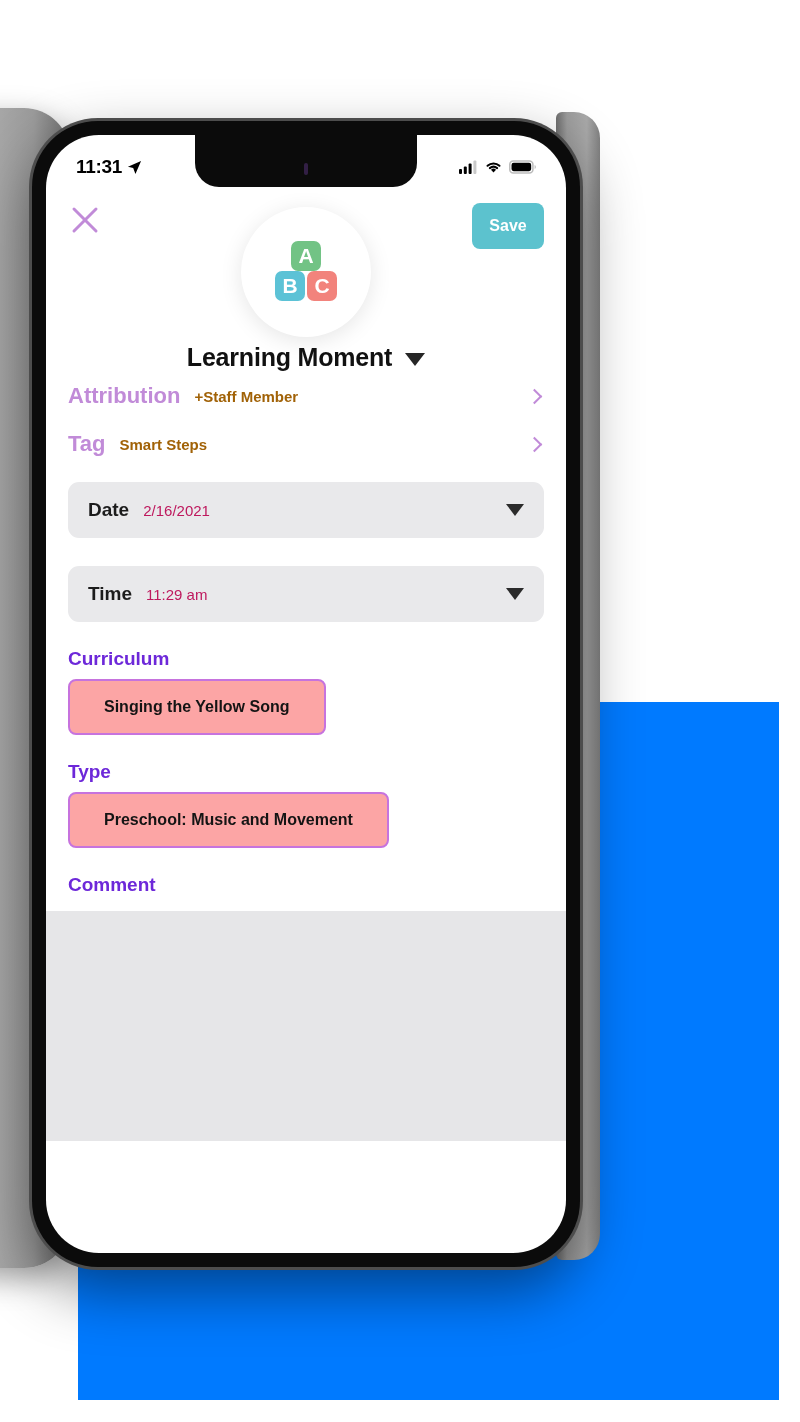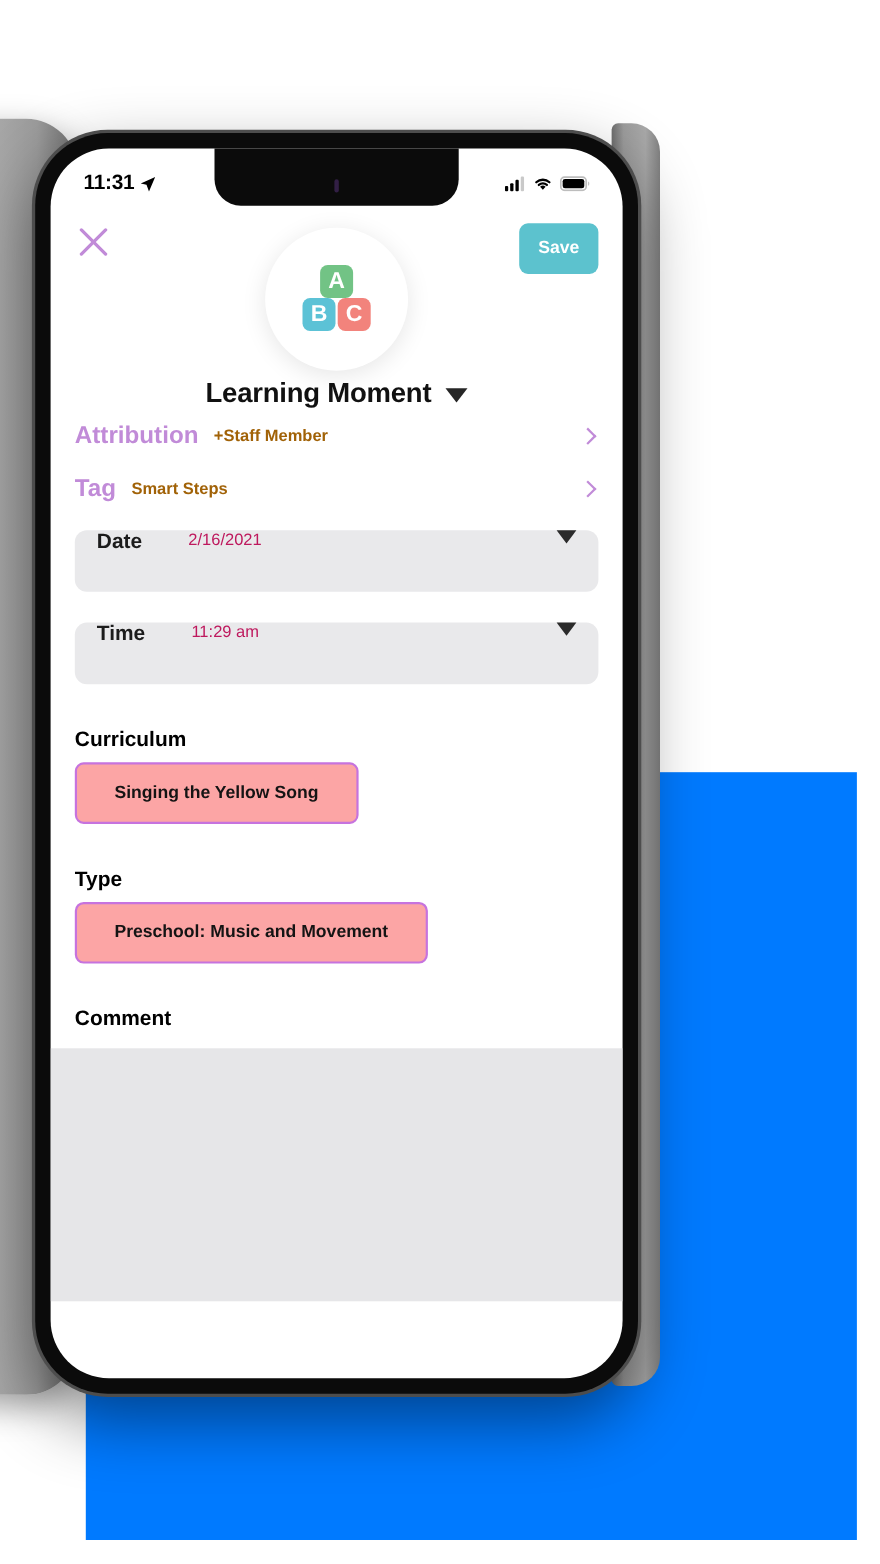--- a/index.html
+++ b/index.html
@@ -246,24 +246,24 @@
     border-top: 2.5px solid #C18BD8;
     transform: rotate(45deg);
     margin-right: 4px;
   }
 
   .field-box {
     background: #E9E9EB;
     border-radius: 11px;
     height: 56px;
     display: flex;
+    align-items: center;
     padding: 0 20px;
     margin-top: 14px;
     cursor: pointer;
-    gap: 28px;
   }
   .field-box .fb-label {
     font-size: 19px;
     font-weight: bold;
     color: #1c1c1c;
   }
   .field-box .fb-value {
     font-size: 15px;
     font-weight: normal;
     color: #be185d;
@@ -271,24 +271,24 @@
     flex: 1;
   }
   .field-box .fb-caret {
     width: 0; height: 0;
     border-left: 9px solid transparent;
     border-right: 9px solid transparent;
     border-top: 12px solid #2b2b2b;
   }
 
   .section-label {
-    color: #000000;
+    color: #6d28d9;
     font-size: 19px;
     font-weight: bold;
-    margin-top: 40px;
+    margin-top: 26px;
     margin-bottom: 9px;
   }
 
   .outline-box {
     border: 2.5px solid #C673DE;
     border-radius: 8px;
     min-height: 56px;
     display: inline-flex;
     align-items: center;
     padding: 0 34px;

